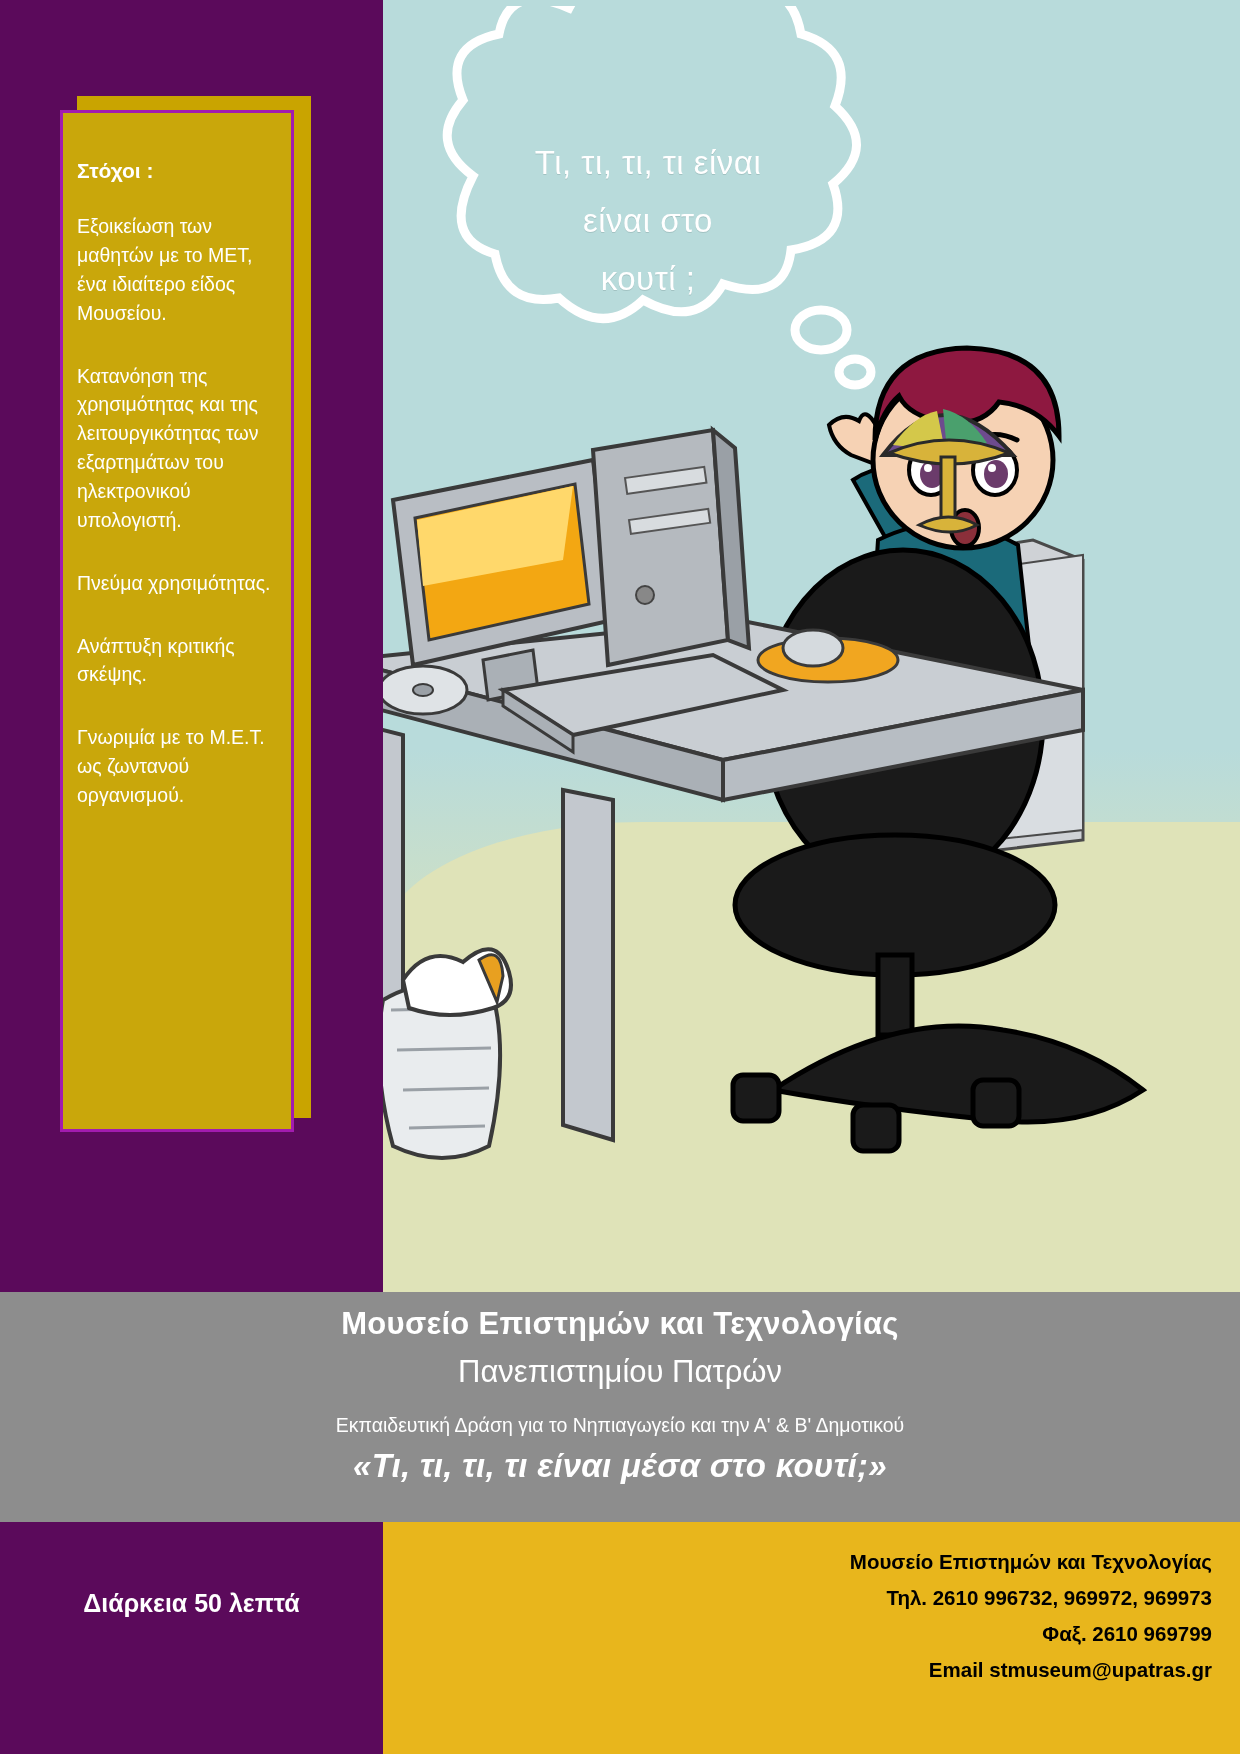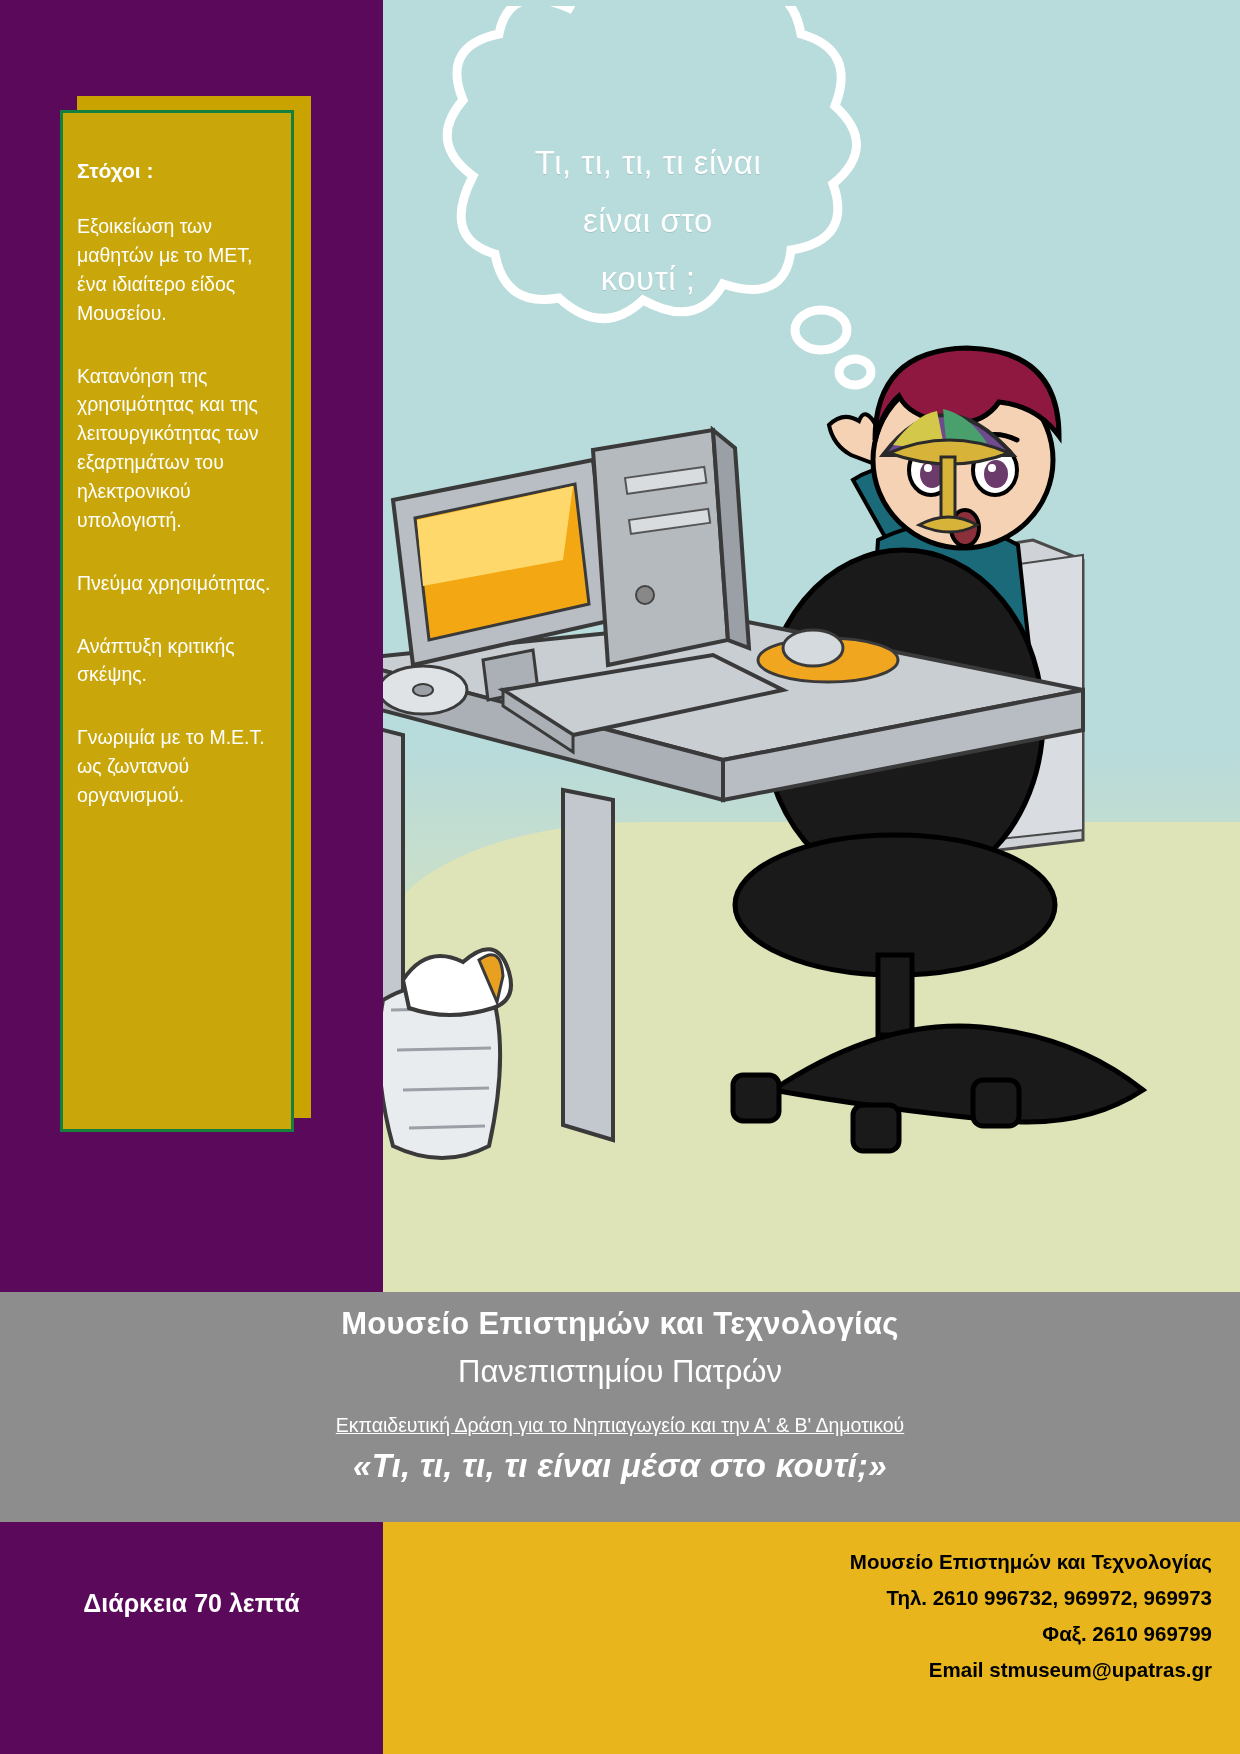--- a/index.html
+++ b/index.html
@@ -91,21 +91,21 @@
     height: 1022px;
     background: #c9a400;
   }
   .goals-box {
     position: absolute;
     left: 60px;
     top: 110px;
     width: 234px;
     height: 1022px;
     background: #c9a70b;
-    border: 3px solid #15803d;
+    border: 3px solid #a21caf;
     box-sizing: border-box;
     padding: 42px 18px 10px 14px;
     color: #ffffff;
     font-size: 19.5px;
     line-height: 1.48;
   }
   .goals-title {
     font-weight: bold;
     font-size: 21px;
     margin-bottom: 26px;
@@ -134,21 +134,20 @@
     letter-spacing: 0.3px;
   }
   .banner-line2 {
     font-size: 31px;
     font-weight: normal;
     margin-top: 12px;
   }
   .banner-sub {
     font-size: 19.5px;
     margin-top: 24px;
-    text-decoration: underline;
   }
   .banner-quote {
     font-size: 33px;
     font-weight: bold;
     font-style: italic;
     margin-top: 10px;
     letter-spacing: 0.3px;
   }
 
   
@@ -343,21 +342,21 @@
 
   <div class="banner">
     <div class="banner-line1">Μουσείο Επιστημών και Τεχνολογίας</div>
     <div class="banner-line2">Πανεπιστημίου Πατρών</div>
     <div class="banner-sub">Εκπαιδευτική Δράση για το Νηπιαγωγείο και την Α' &amp; Β' Δημοτικού</div>
     <div class="banner-quote">«Τι, τι, τι, τι είναι μέσα στο κουτί;»</div>
   </div>
 
   <div class="footer">
     <div class="footer-left">
-      <div class="footer-left-text">Διάρκεια  70 λεπτά</div>
+      <div class="footer-left-text">Διάρκεια  50 λεπτά</div>
     </div>
     <div class="footer-right">
       <div>Μουσείο Επιστημών και Τεχνολογίας</div>
       <div>Τηλ. 2610 996732, 969972, 969973</div>
       <div>Φαξ. 2610 969799</div>
       <div>Email stmuseum@upatras.gr</div>
     </div>
   </div>
 
 </div>

